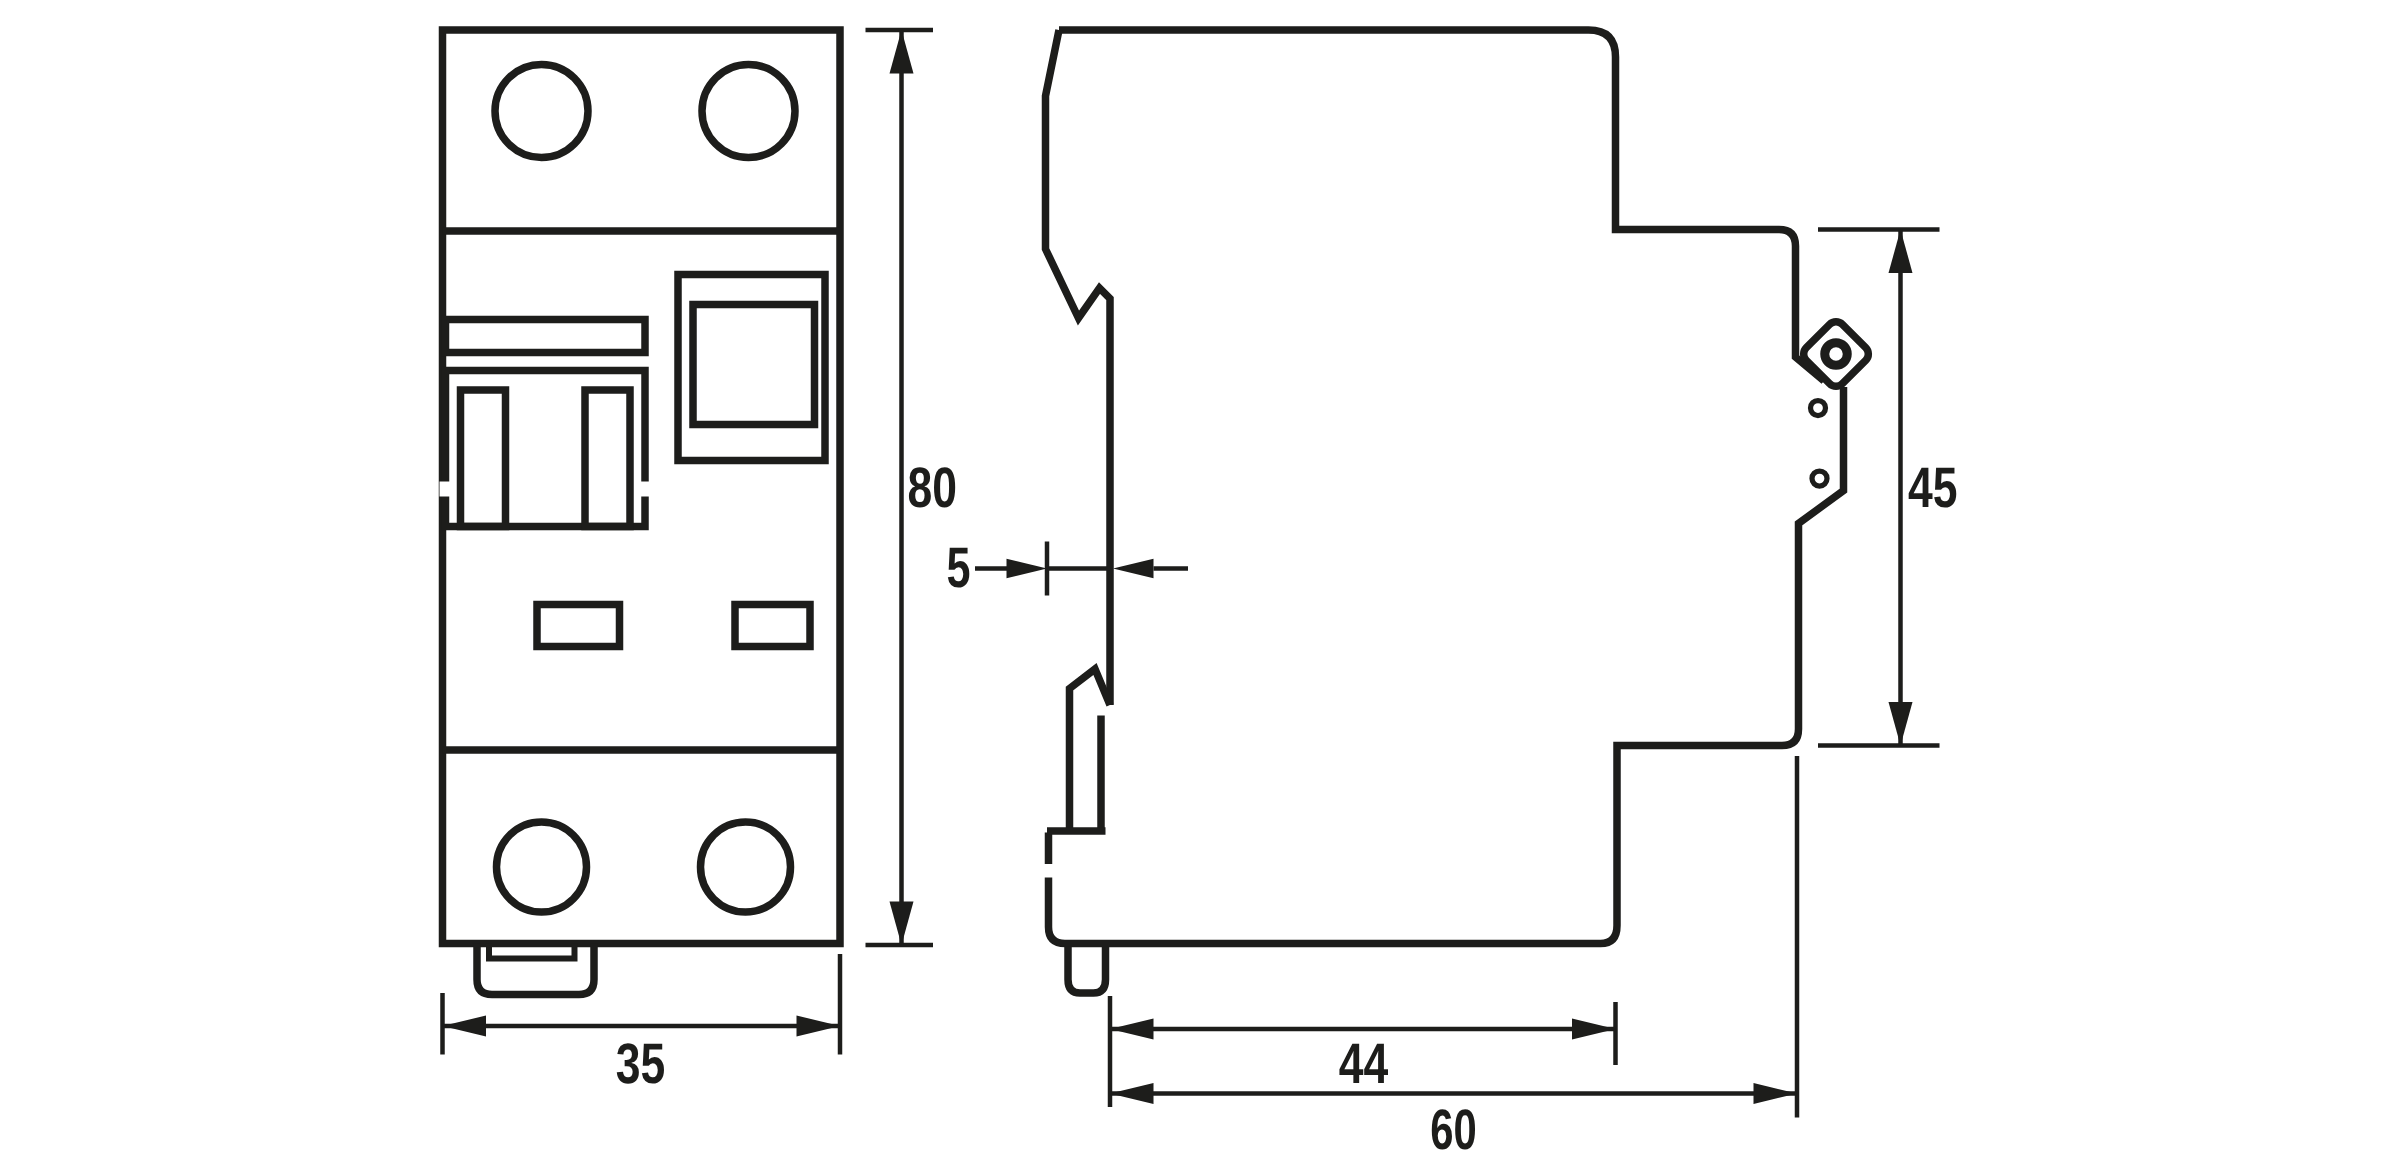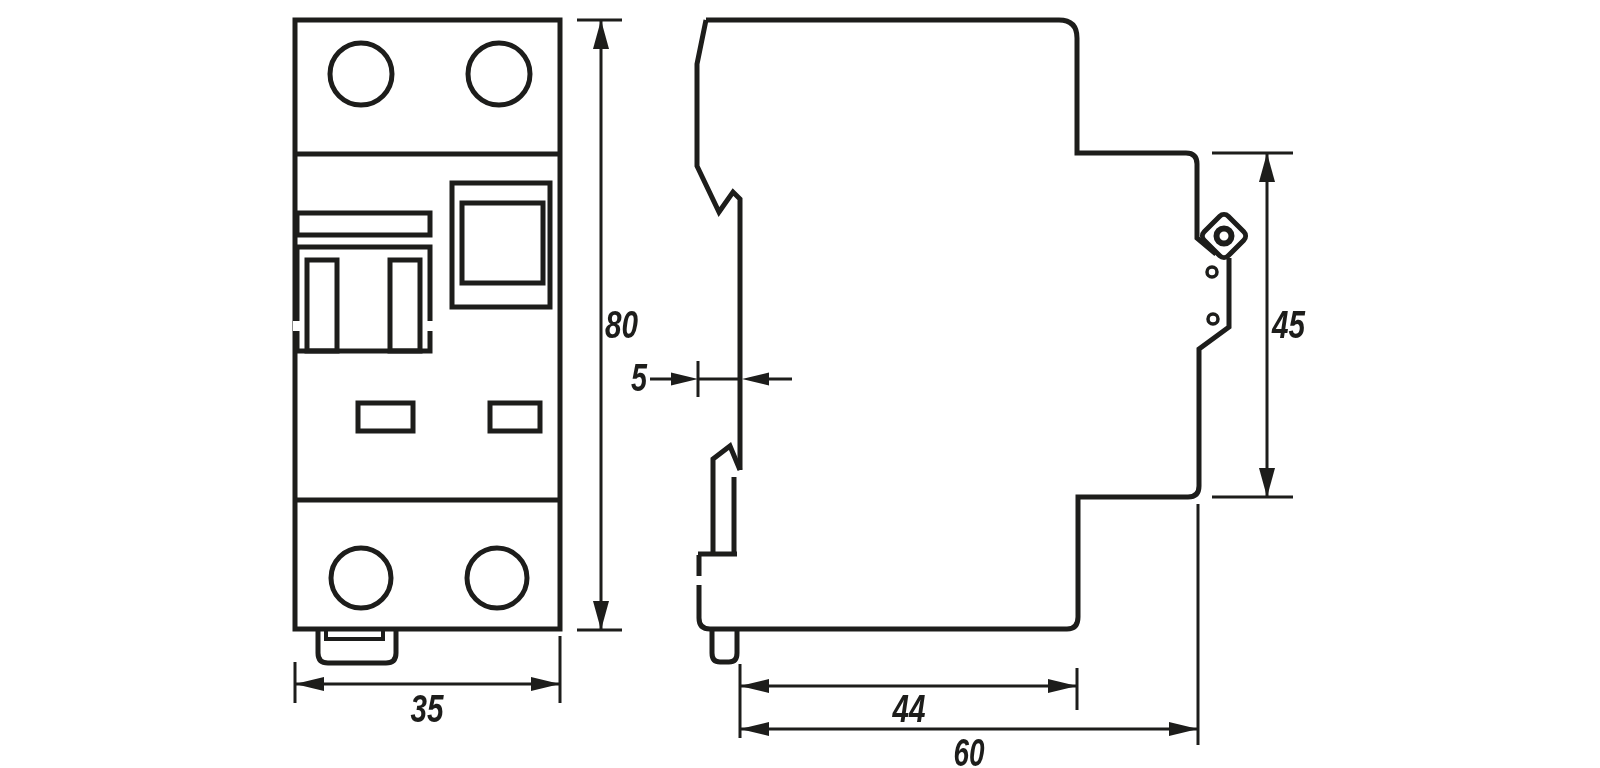--- a/index.html
+++ b/index.html
@@ -7,21 +7,20 @@
     padding: 0;
     background: #ffffff;
   }
   .stage {
     position: relative;
     width: 1600px;
     height: 768px;
     background: #ffffff;
     overflow: hidden;
     font-family: "Liberation Sans", "DejaVu Sans", sans-serif;
-    font-style: italic;
   }
   svg { display: block; }
   .outline {
     fill: none;
     stroke: #1d1d1b;
     stroke-width: 5;
     stroke-linejoin: miter;
     stroke-linecap: butt;
   }
   .outline-thin {

